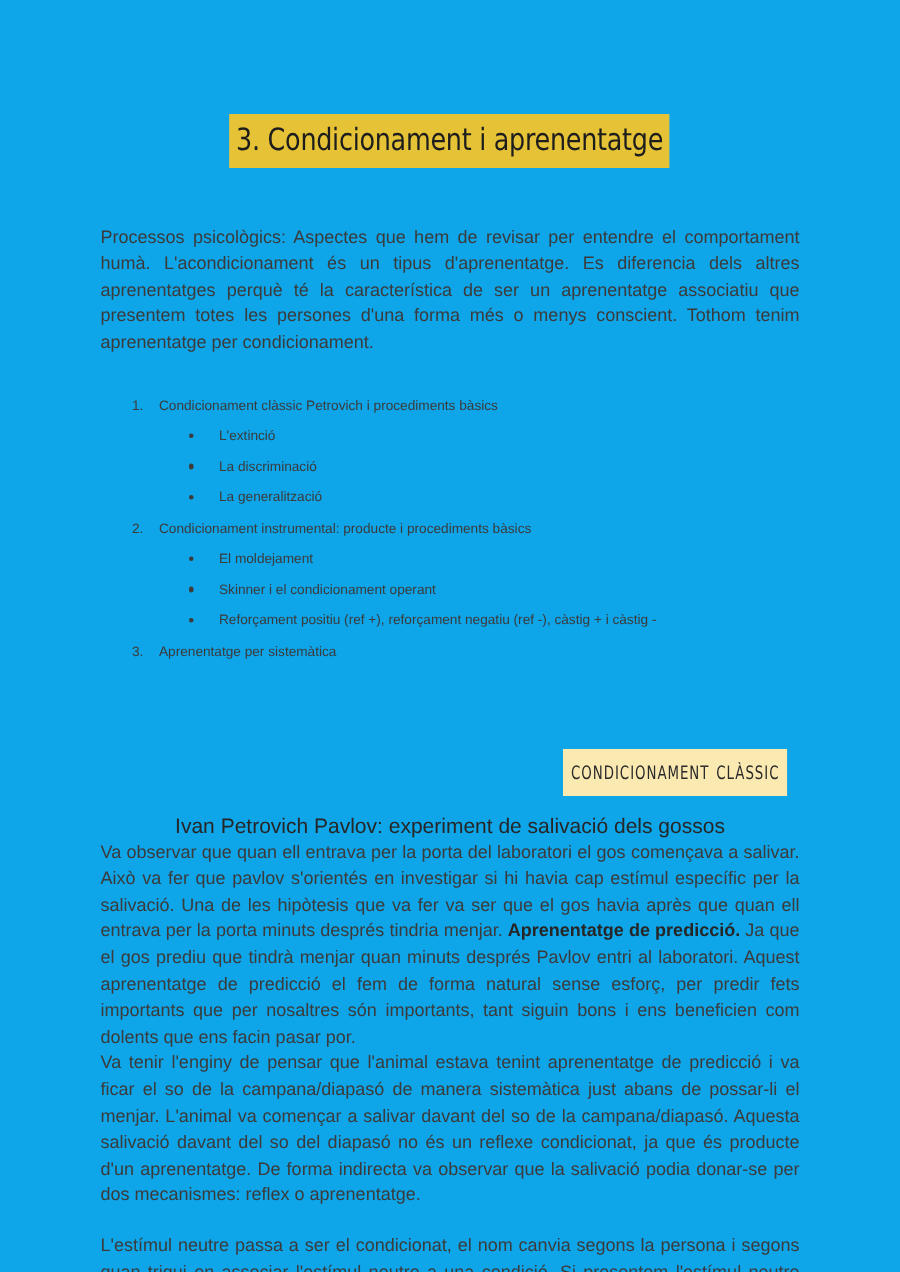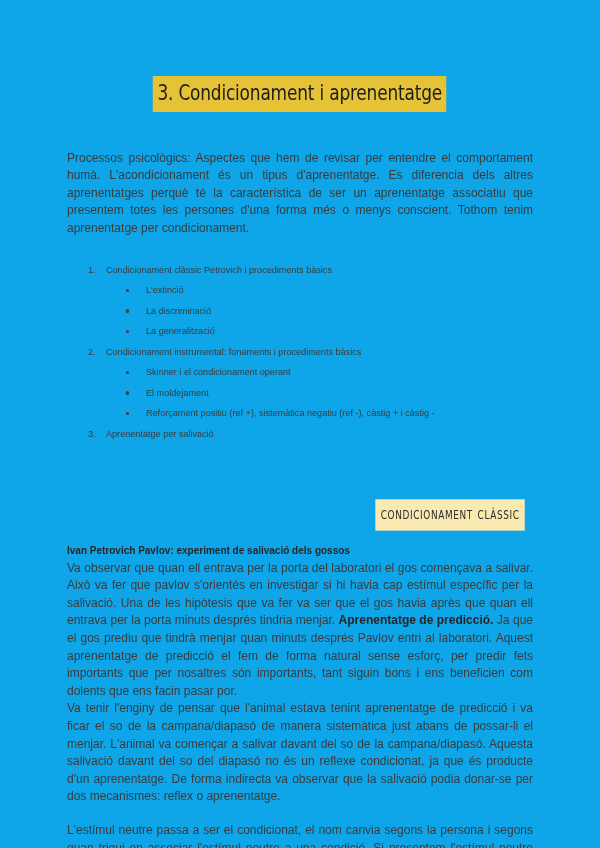--- a/index.html
+++ b/index.html
@@ -76,26 +76,26 @@
     text-align: justify;
     text-justify: inter-word;
     margin: 0;
     color: #3b3b3b;
   }
   .para.intro { margin-top: 24px; }
   .para.tight { margin-top: 0; }
   .para.spaced { margin-top: 16px; }
 
   .lead-bold {
-    font-size: 10px;
+    font-size: 14px;
     line-height: 17.6px;
-    font-weight: bold;
+    font-weight: normal;
     color: #262626;
     margin: 0;
-    text-align: left;
+    text-align: center;
   }
   .inline-bold { font-weight: bold; color: #262626; }
 
   
   .outline {
     margin: 22px 0 0 0;
     padding: 0;
     list-style: none;
   }
   .outline > li {
@@ -163,40 +163,40 @@
         </li>
         <li>
           <span class="dot"></span>
           <span>La generalització</span>
         </li>
       </ul>
     </li>
 
     <li>
       <span class="num">2.</span>
-      <span>Condicionament instrumental: fonaments i procediments bàsics</span>
+      <span>Condicionament instrumental: producte i procediments bàsics</span>
       <ul class="sublist">
         <li>
           <span class="dot"></span>
+          <span>El moldejament</span>
+        </li>
+        <li>
+          <span class="dot"></span>
           <span>Skinner i el condicionament operant</span>
         </li>
         <li>
           <span class="dot"></span>
-          <span>El moldejament</span>
-        </li>
-        <li>
-          <span class="dot"></span>
-          <span>Reforçament positiu (ref +), sistemàtica negatiu (ref -), càstig + i càstig -</span>
+          <span>Reforçament positiu (ref +), reforçament negatiu (ref -), càstig + i càstig -</span>
         </li>
       </ul>
     </li>
 
     <li>
       <span class="num">3.</span>
-      <span>Aprenentatge per salivació</span>
+      <span>Aprenentatge per sistemàtica</span>
     </li>
 
   </ol>
 
   <div class="section-head-wrap">
     <h2 class="section-head">Condicionament clàssic</h2>
   </div>
 
   <p class="lead-bold">Ivan Petrovich Pavlov: experiment de salivació dels gossos</p>
 

